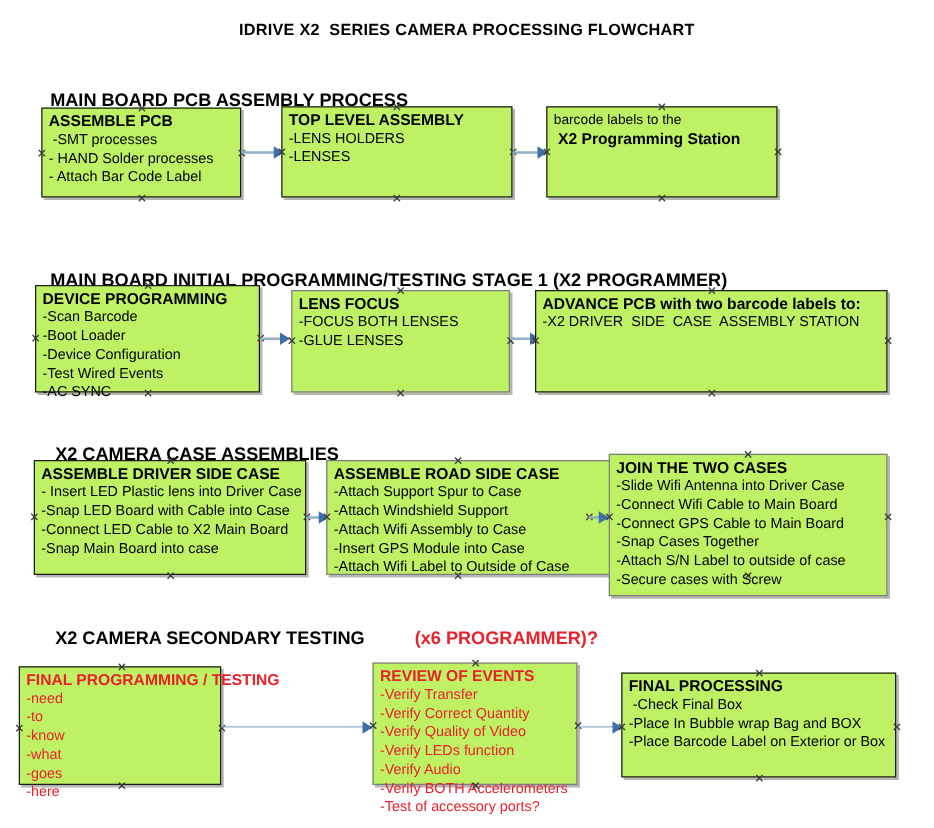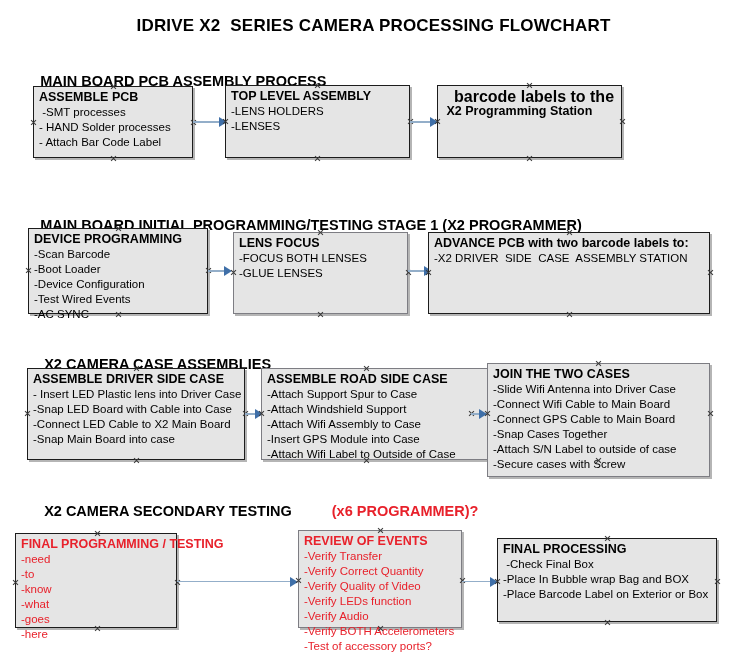--- a/index.html
+++ b/index.html
@@ -23,41 +23,41 @@
     height: 662px;
   }
 
   
   .doc-title {
     position: absolute;
     left: 0;
     top: 16px;
     width: 747px;
     text-align: center;
-    font-size: 17px;
+    font-size: 13px;
     font-weight: bold;
     letter-spacing: 0.2px;
     white-space: pre;
   }
   .section-title {
     position: absolute;
     font-size: 14.5px;
     font-weight: bold;
     white-space: pre;
   }
   .section-title .red {
     color: #e8212b;
     padding-left: 36px;
   }
 
   
   .node {
     position: absolute;
     box-sizing: border-box;
-    background: #e5e5e5;
+    background: #bef264;
     border: 1px solid #1c1c1c;
     box-shadow: 2px 2px 0 rgba(120,120,120,0.55);
     padding: 3px 4px 2px 5px;
     overflow: visible;
   }
   .node.gray-edge {
     border: 1px solid #7d7d83;
     box-shadow: 2px 2px 0 rgba(120,120,120,0.55);
   }
   .node-title {
@@ -150,21 +150,21 @@
     <span class="handle" style="left:88px; top:-4px;"></span>
     <span class="handle" style="left:88px; top:69px;"></span>
     <span class="handle" style="left:181px; top:32px;"></span>
   </div>
 
   <div class="conn" style="left:410px; top:121px; width:26px;"></div>
   <div class="arrowhead" style="left:430px; top:117px;"></div>
 
   <div class="node" style="left:437px; top:85px; width:185px; height:73px;">
     <ul class="node-lines">
-      <li style="font-weight:bold; font-size:16px;margin-left:11px;">barcode labels to the</li>
+      <li style="font-weight:normal; font-size:11px;">barcode labels to the</li>
       <li style="font-weight:bold; font-size:12.5px;"> X2 Programming Station</li>
     </ul>
     <span class="handle" style="left:-4px; top:32px;"></span>
     <span class="handle" style="left:88px; top:-4px;"></span>
     <span class="handle" style="left:88px; top:69px;"></span>
     <span class="handle" style="left:181px; top:32px;"></span>
   </div>
 
   <div class="section-title" style="left:24px; top:201px;">
     <span>MAIN BOARD INITIAL PROGRAMMING/TESTING STAGE 1 (X2 PROGRAMMER)</span>

